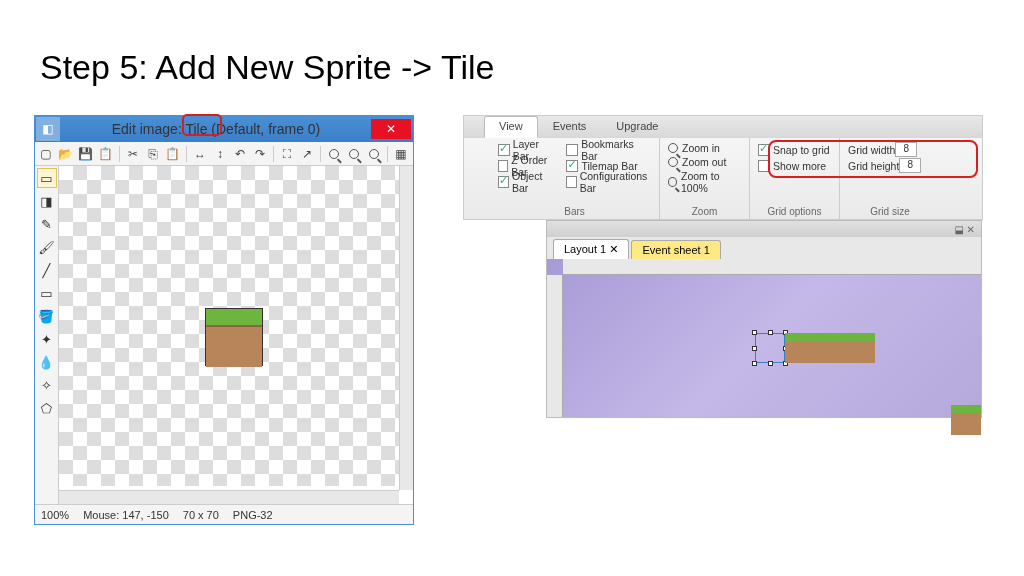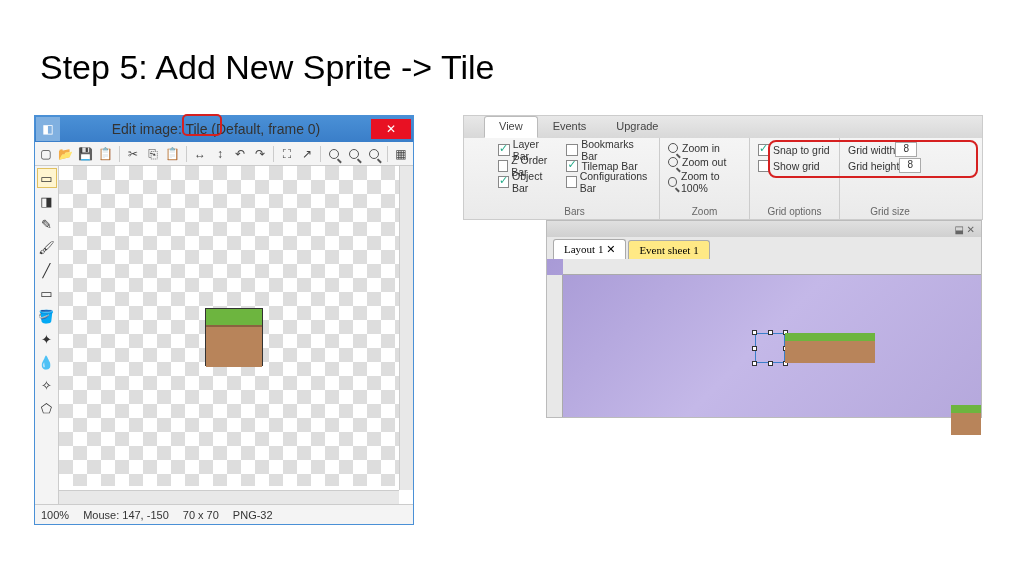--- a/index.html
+++ b/index.html
@@ -51,21 +51,21 @@
   .zoom-col { display: flex; flex-direction: column; gap: 2px; }
   .zoom-row { display: flex; align-items: center; gap: 4px; }
   .grid-inputs { display: flex; flex-direction: column; gap:1px; }
   .grid-row { display: flex; align-items: center; }
   .grid-input { width: 22px; height: 15px; border: 1px solid #aaa; background: #fff; font-size: 10px; text-align: center; }
   .grid-highlight { position: absolute; top: 24px; left: 304px; width: 210px; height: 38px; border: 2px solid #d62020; border-radius: 8px; }
   
   
   .layout-panel { position: absolute; top: 220px; left: 546px; width: 436px; height: 198px; background: #eee; border: 1px solid #bbb; }
   .panel-pin { height: 16px; background: linear-gradient(#e0e0e0,#d0d0d0); display: flex; justify-content: flex-end; align-items: center; font-size: 10px; color: #666; padding-right: 6px; gap: 4px; }
-  .layout-tabs { height: 22px; background: #e8e8e8; display: flex; align-items: flex-end; padding-left: 6px; gap: 2px; font-family: Liberation Serif, serif; }
+  .layout-tabs { height: 22px; background: #e8e8e8; display: flex; align-items: flex-end; padding-left: 6px; gap: 2px; }
   .layout-tab { padding: 3px 10px; font-size: 11px; border: 1px solid #aaa; border-bottom: none; border-radius: 3px 3px 0 0; background: #f4f4f4; cursor: pointer; }
   .layout-tab.active { background: #fff; }
   .layout-tab.evt { background: #ffe985; }
   .layout-canvas { height: calc(100% - 38px); background: linear-gradient(135deg, #a89ad6 0%, #c4b8e8 50%, #b5a8dc 100%); position: relative; }
   .canvas-ruler-h { position: absolute; top:0; left:16px; right:0; height:16px; background:#e8e8e8; border-bottom:1px solid #aaa; }
   .canvas-ruler-v { position: absolute; top:16px; left:0; bottom:0; width:16px; background:#e8e8e8; border-right:1px solid #aaa; }
   .canvas-inner { position: absolute; top:16px; left:16px; right:0; bottom:0; }
   .placed-tile { position: absolute; width: 30px; height: 30px; }
   .placed-tile .g { height: 8px; background: #6db53f; }
   .placed-tile .d { height: 22px; background: #b8845a; }
@@ -211,21 +211,21 @@
       </div>
       <span class="ribbon-group-label">Zoom</span>
     </div>
     <div class="ribbon-group" style="width:90px;">
       <div class="chk-row">
           <span class="chk checked"></span>
           <span>Snap to grid</span>
         </div>
       <div class="chk-row">
           <span class="chk"></span>
-          <span>Show grid</span>
+          <span>Show more</span>
         </div>
       <span class="ribbon-group-label">Grid options</span>
     </div>
     <div class="ribbon-group" style="width:100px;border-right:none;">
       <div class="grid-inputs">
         <div class="grid-row">
             <span>Grid width</span>
             <span class="grid-input">8</span>
           </div>
         <div class="grid-row">

